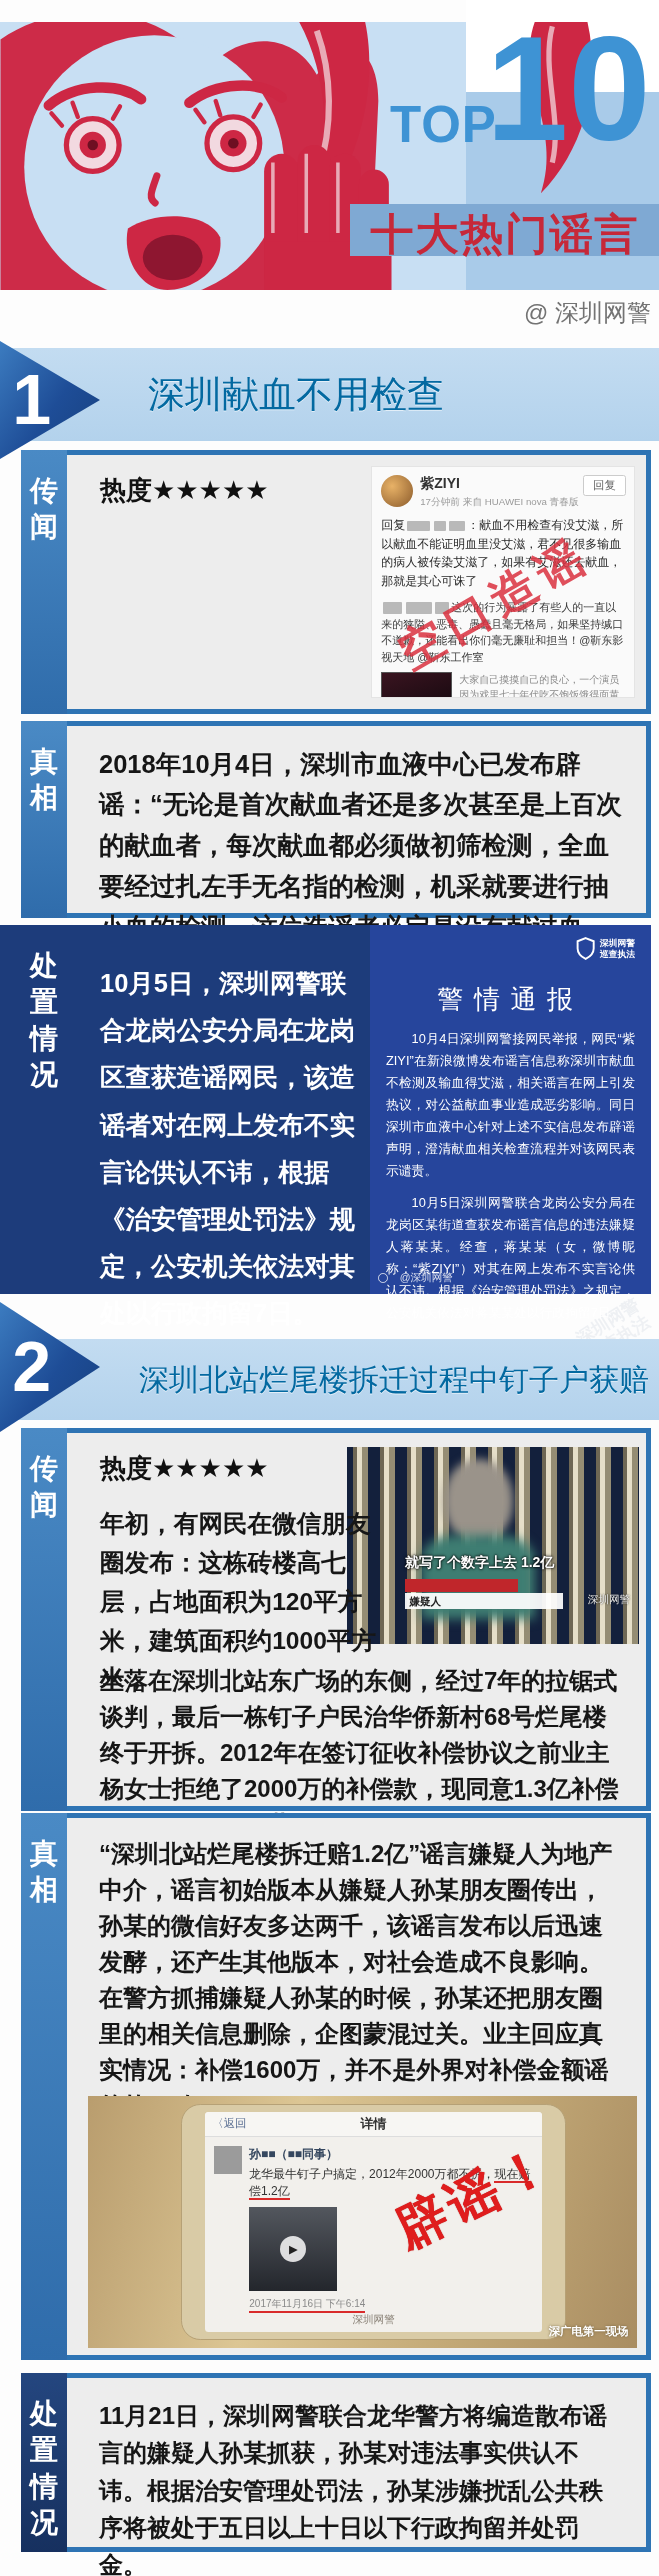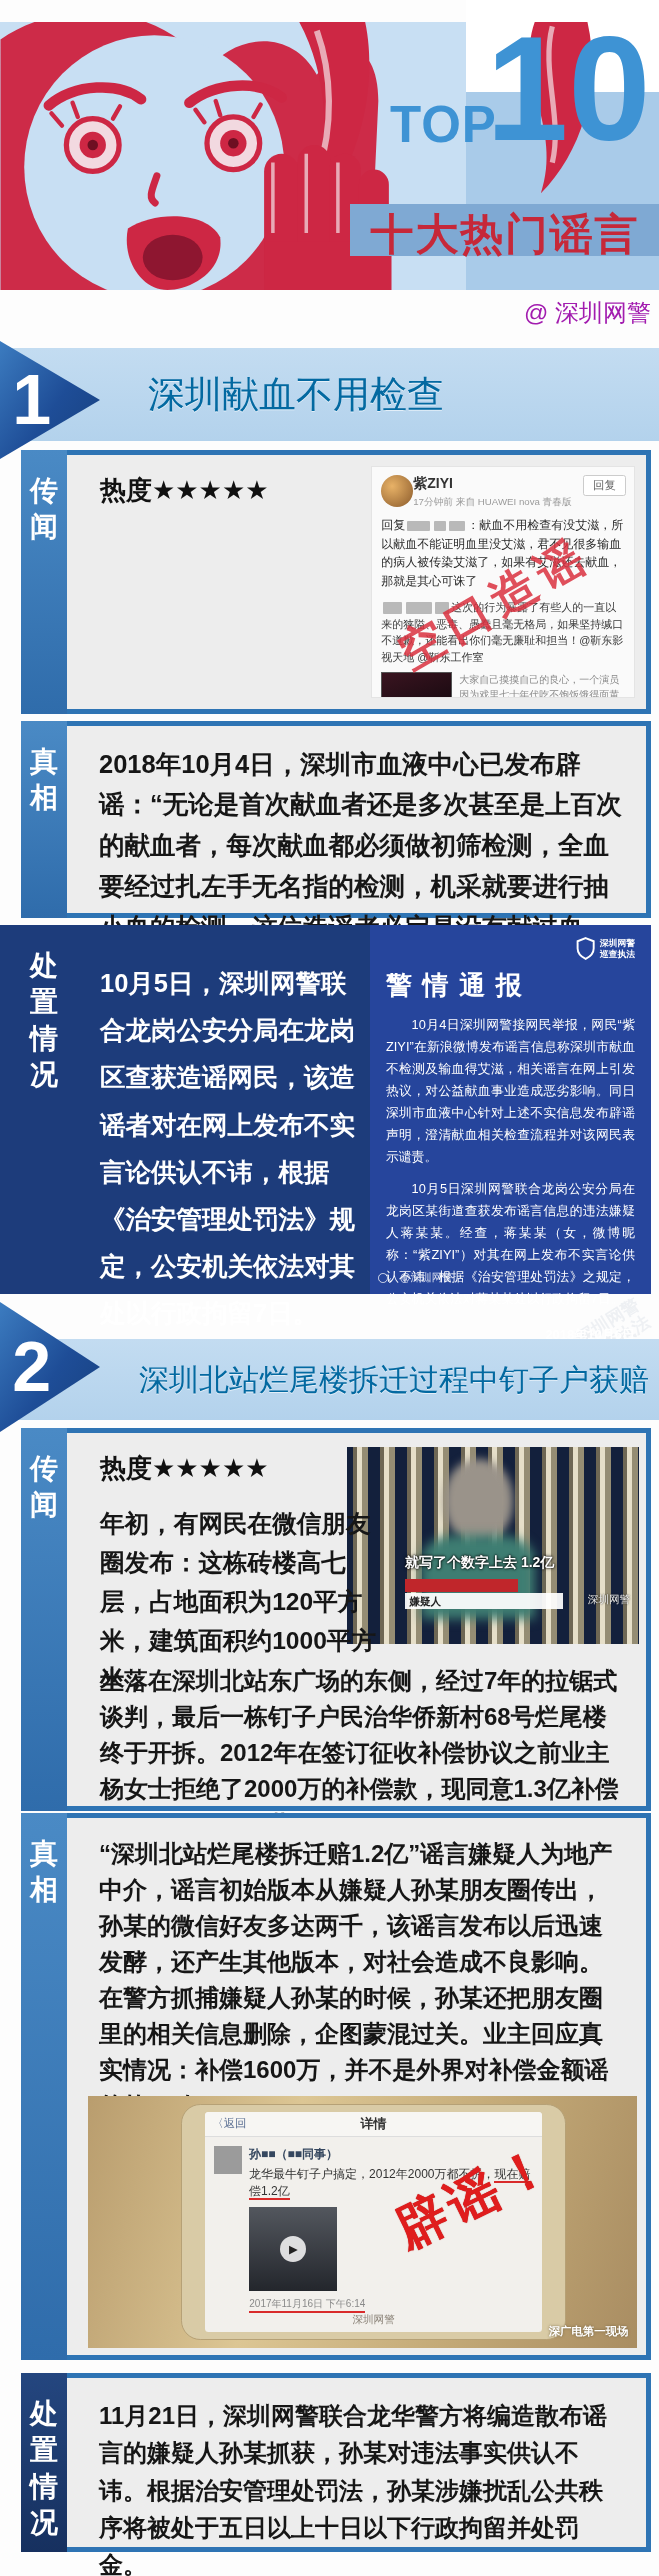--- a/index.html
+++ b/index.html
@@ -13,61 +13,61 @@
 
   
   .hero-bg{position:absolute;left:0;top:22px;width:660px;height:268px;background:#c8dff3;}
   .hero-band{position:absolute;left:466px;top:92px;width:193px;height:198px;background:#a9cbe9;}
   .hero-notch{position:absolute;left:466px;top:0;width:193px;height:92px;background:#ffffff;}
   .hero-svg{position:absolute;left:0;top:22px;}
   .top-label{position:absolute;left:390px;top:95px;font-size:51px;font-weight:800;color:#3e93d4;letter-spacing:0.9px;}
   .top-number{position:absolute;left:486px;top:15px;font-size:148px;font-weight:800;color:#3e93d4;line-height:1;}
   .hero-t1{position:absolute;left:352px;top:155px;width:303px;text-align:right;font-size:40px;font-weight:800;color:#c62839;}
   .hero-t2{position:absolute;left:350px;top:204px;width:310px;height:52px;background:#7fa9d3;text-align:center;line-height:60px;font-size:43px;font-weight:800;color:#c62839;letter-spacing:1.8px;}
-  .credit{position:absolute;left:0;top:297px;width:651px;text-align:right;font-size:24px;color:#a21caf;}
+  .credit{position:absolute;left:0;top:297px;width:651px;text-align:right;font-size:24px;color:#737373;}
 
   
   .band{position:absolute;left:0;width:660px;background:linear-gradient(180deg,#c3dcf1,#b3d2ec);}
   .arrow{position:absolute;left:0;width:100px;background:linear-gradient(125deg,#3c7cc0 0%,#1e4d97 55%,#17407e 100%);clip-path:polygon(0 0,100% 50%,0 100%);color:#fff;display:flex;align-items:center;}
   .arrow span{font-size:70px;font-weight:800;padding-left:12.3px;}
   .sec-title{position:absolute;font-weight:400;color:#0369a1;text-shadow:0 0.9px 0 rgba(255,255,255,.6);}
 
   
   .row{position:absolute;left:0;width:651px;display:flex;}
   .bar{width:46px;flex:0 0 46px;background:linear-gradient(180deg,#4a8ac5,#2f6cab);color:#fff;display:flex;justify-content:center;padding-top:23px;box-sizing:border-box;margin-left:21px;}
   .bar.navy{background:linear-gradient(180deg,#24467f,#16305f);}
   .bar-inner{width:32px;font-size:28px;font-weight:800;line-height:1.3;text-align:center;word-break:break-all;}
   .panel{flex:1;background:#ededed;border:5.3px solid #2e74b4;border-left:none;position:relative;box-sizing:border-box;}
   .heat{position:absolute;left:33px;top:17.6px;font-size:26px;font-weight:800;color:#111;}
   .btxt{font-weight:800;color:#161616;}
 
   
   .weibo-card{position:absolute;right:10.6px;top:10.6px;width:264px;bottom:10.6px;background:#fafafa;border:0.9px solid #e4e4e4;padding:8.8px 8.8px 3.5px 8.8px;box-sizing:border-box;overflow:hidden;}
   .wb-head{display:flex;align-items:flex-start;}
   .wb-avatar{width:32px;height:32px;border-radius:50%;background:radial-gradient(circle at 35% 35%,#e8b267,#8a5a2b);flex:0 0 32px;}
-  .wb-id{margin-left:0;flex:1;}
+  .wb-id{margin-left:7px;flex:1;}
   .wb-name{font-size:14px;font-weight:800;color:#333;}
   .wb-meta{font-size:9.7px;color:#9b9b9b;margin-top:2.6px;}
   .wb-reply{border:0.9px solid #ccc;background:#fff;color:#666;font-size:11.4px;padding:1.8px 8.8px;border-radius:2.6px;}
   .wb-post{font-size:12px;line-height:1.55;color:#2a2a2a;margin-top:7px;}
   .censor{display:inline-block;height:10.6px;background:#b9b9b9;border-radius:0.9px;vertical-align:middle;margin:0 1.8px;}
   .wb-comment{font-size:11px;line-height:1.5;color:#3a3a3a;margin-top:8.8px;}
   .wb-tail{display:flex;margin-top:7px;gap:7px;}
   .wb-thumb{width:69px;height:46px;flex:0 0 69px;background:linear-gradient(160deg,#3a1420,#1c0b12 70%);border:0.9px solid #555;}
   .wb-more{font-size:10px;line-height:1.5;color:#8a8a8a;}
   .stamp1{position:absolute;left:16px;top:106px;font-size:46px;font-weight:800;color:rgba(217,48,62,.85);transform:rotate(-30deg);letter-spacing:7px;white-space:nowrap;}
 
   
   .action-row1{position:absolute;left:0;width:651px;background:#1d3c7b;display:flex;}
   .act-left{width:303px;flex:0 0 303px;padding:35px 8.8px 0 33px;box-sizing:border-box;color:#fff;font-size:25.5px;font-weight:800;line-height:1.85;}
   .notice{flex:1;background:#26459c;color:#fff;padding:12.3px 16px;box-sizing:border-box;position:relative;}
   .notice-logo{display:flex;justify-content:flex-end;align-items:center;gap:4.4px;}
   .notice-logo svg{width:19.3px;height:23px;}
   .notice-logo .nl-t{font-size:8.8px;font-weight:800;line-height:1.25;}
-  .notice-title{font-size:26px;font-weight:700;letter-spacing:10.6px;margin-top:8px;}
+  .notice-title{text-align:center;font-size:26px;font-weight:400;letter-spacing:10.6px;margin-top:22px;}
   .notice p{font-size:12.8px;line-height:1.72;text-align:justify;text-indent:2em;margin:10.6px 0 0 0;}
   .notice-date{text-align:right;font-size:13px;font-weight:700;margin-top:16px;}
   .notice-wm{position:absolute;left:8px;bottom:8.8px;font-size:10.6px;opacity:.8;display:flex;align-items:center;gap:12px;}
   .eye{display:inline-block;width:9.7px;height:9.7px;border:1.8px solid #fff;border-radius:50%;box-sizing:border-box;}
 
   
   .suspect{position:absolute;right:7px;top:14px;width:292px;height:197px;overflow:hidden;background:repeating-linear-gradient(90deg,#13203c 0 6.2px,#6e6754 6.2px 9.7px,#e6dfc9 9.7px 15px,#958d74 15px 21px,#13203c 21px 27px);}
   .sus-head{position:absolute;left:97px;top:12.3px;width:69px;height:84px;border-radius:48%;background:#9a938a;filter:blur(4.4px);}
   .sus-body{position:absolute;left:74px;top:88px;width:114px;height:84px;border-radius:30% 30% 0 0;background:#3e7d72;filter:blur(5.3px);}
   .sus-cap{position:absolute;left:58px;top:107px;font-size:14px;font-weight:700;color:#fff;text-shadow:0 0 3.5px #000,0 0 1.8px #000;}

